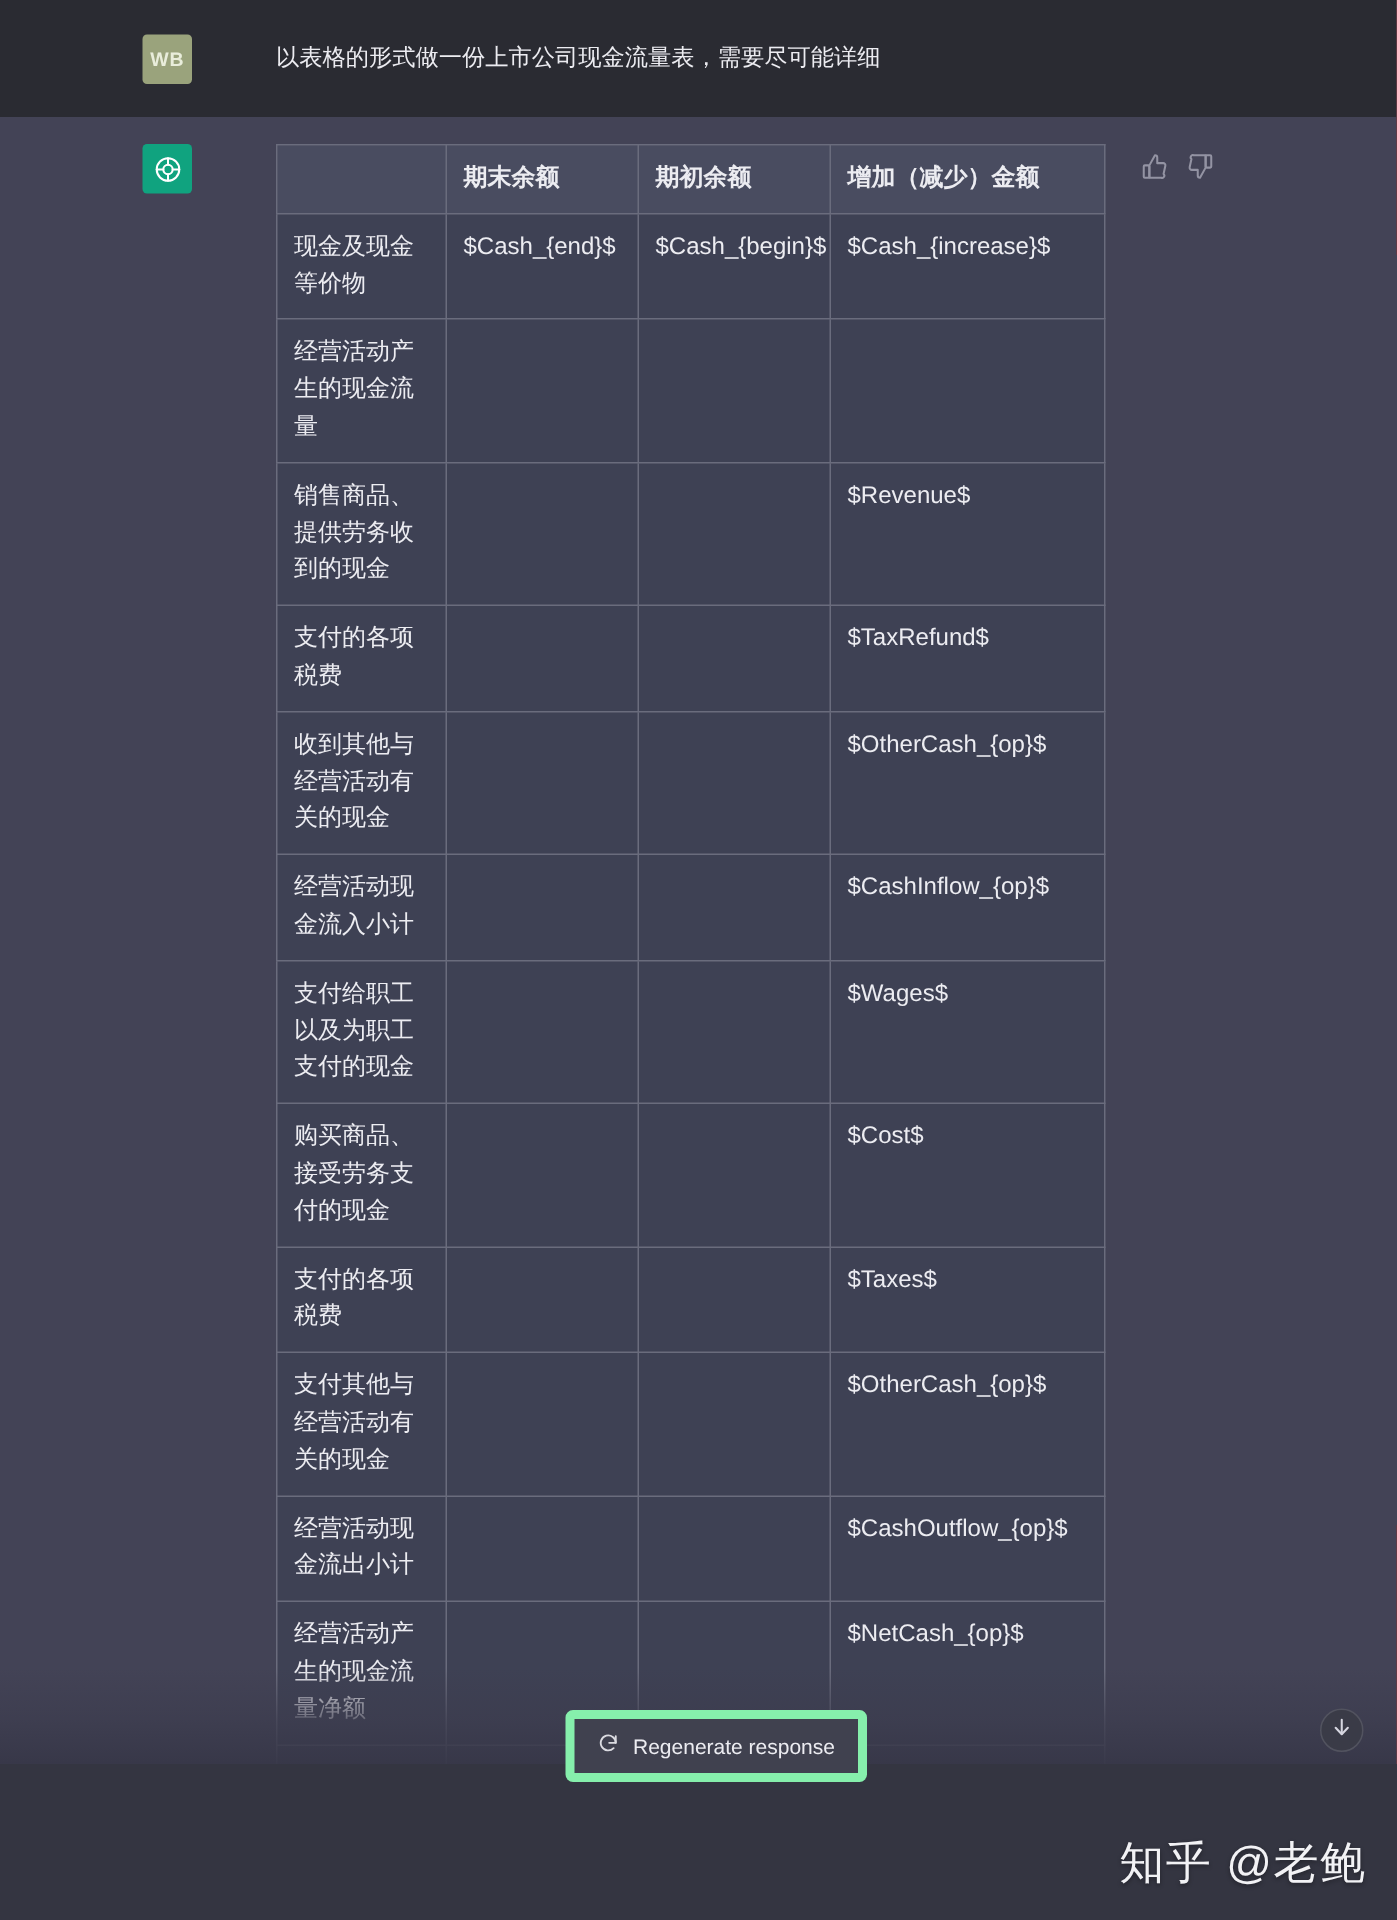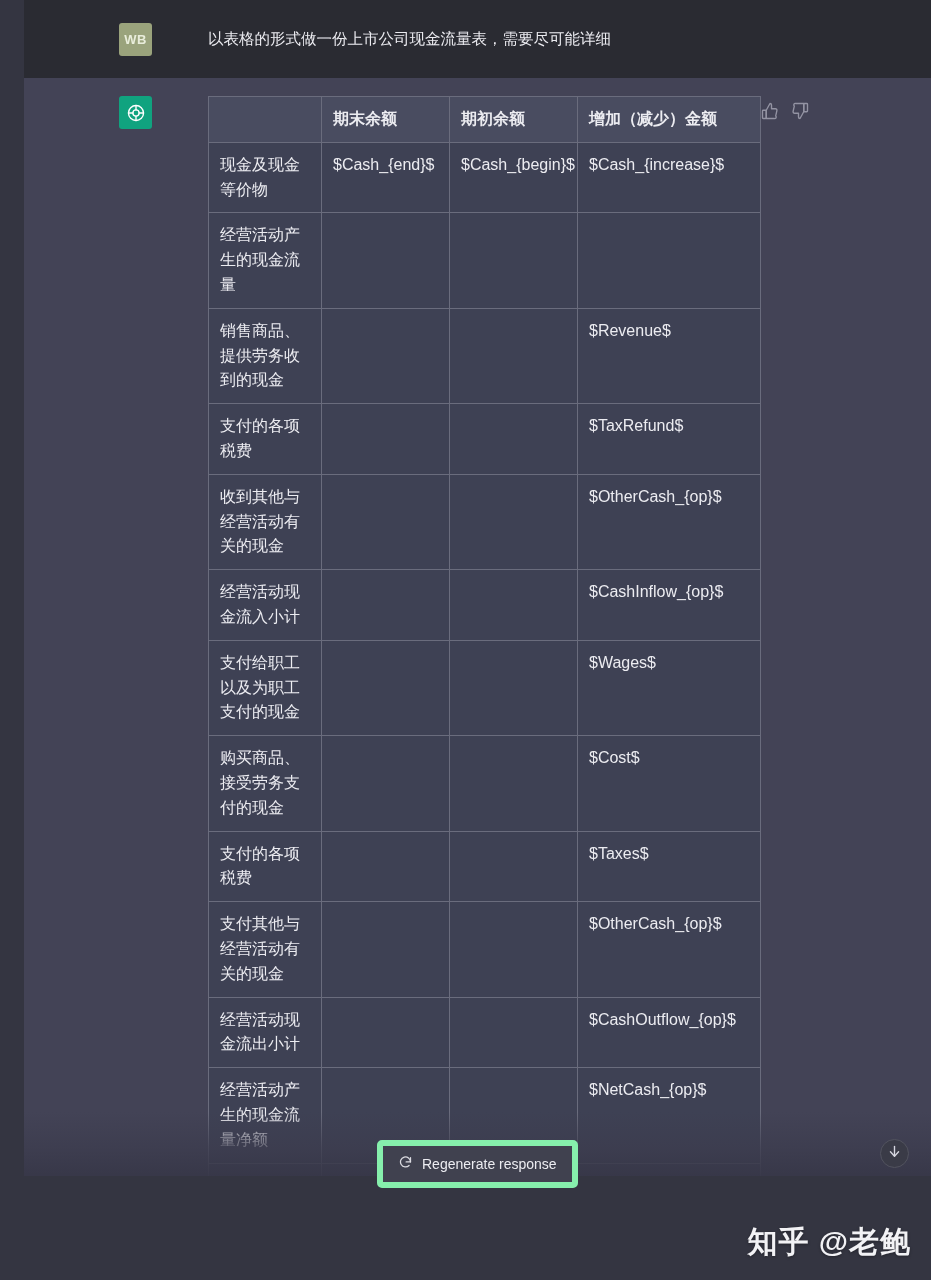--- a/index.html
+++ b/index.html
@@ -59,21 +59,21 @@
   
   .fade {
     position: absolute; left: 0; right: 0; bottom: 0; height: 64px;
     background: linear-gradient(to bottom, rgba(67,67,86,0) 0%, rgba(60,60,78,.75) 55%, rgba(55,55,72,.95) 100%);
     pointer-events: none;
   }
 
   
   .scroll-area {
     position: absolute; left: 0; top: 0; right: 0; bottom: 104px;
-    overflow: hidden; background: #ef4444; margin-left: 24px;
+    overflow: hidden; background: #ef4444;
   }
 
   
   .regen {
     position: absolute; left: 377px; top: 1140px;
     display: flex; align-items: center; gap: 9px;
     background: #40414f; border: 6px solid #86efac; border-radius: 5px;
     padding: 9px 15px; color: #ececf1; font-size: 14px; cursor: pointer;
     z-index: 30;
   }
@@ -91,21 +91,21 @@
 
   
   .composer-region {
     position: absolute; left: 0; right: 0; bottom: 0; height: 104px;
     background: #343541;
   }
 
   
   .watermark {
     position: absolute; right: 20px; top: 1222px;
-    font-size: 30px; color: #f2f2f5; font-weight: 700;
+    font-size: 30px; color: #f2f2f5; font-weight: 400;
     letter-spacing: 1px; z-index: 40; pointer-events: none;
     text-shadow: 0 1px 3px rgba(0,0,0,.35);
   }
 </style>
 </head>
 <body>
 
 <div id="root">
 
   <div class="scroll-area">

